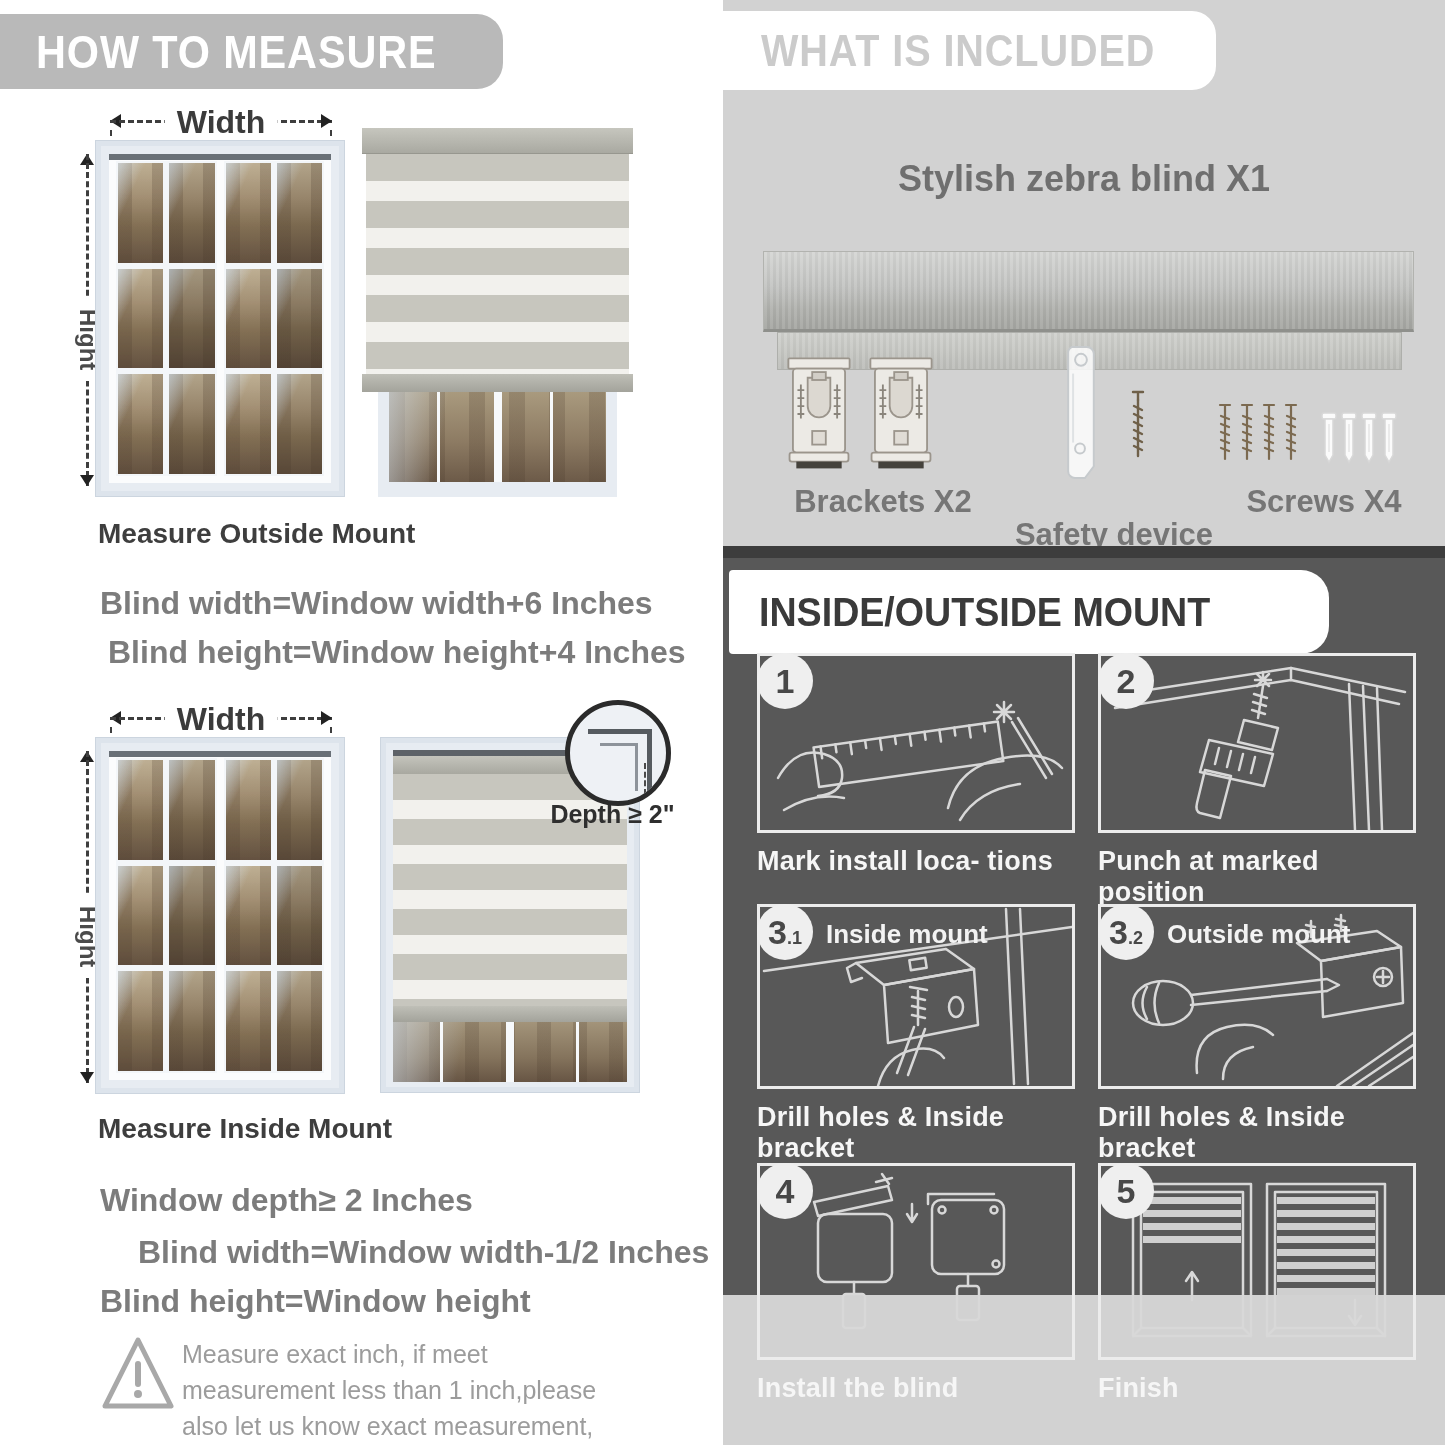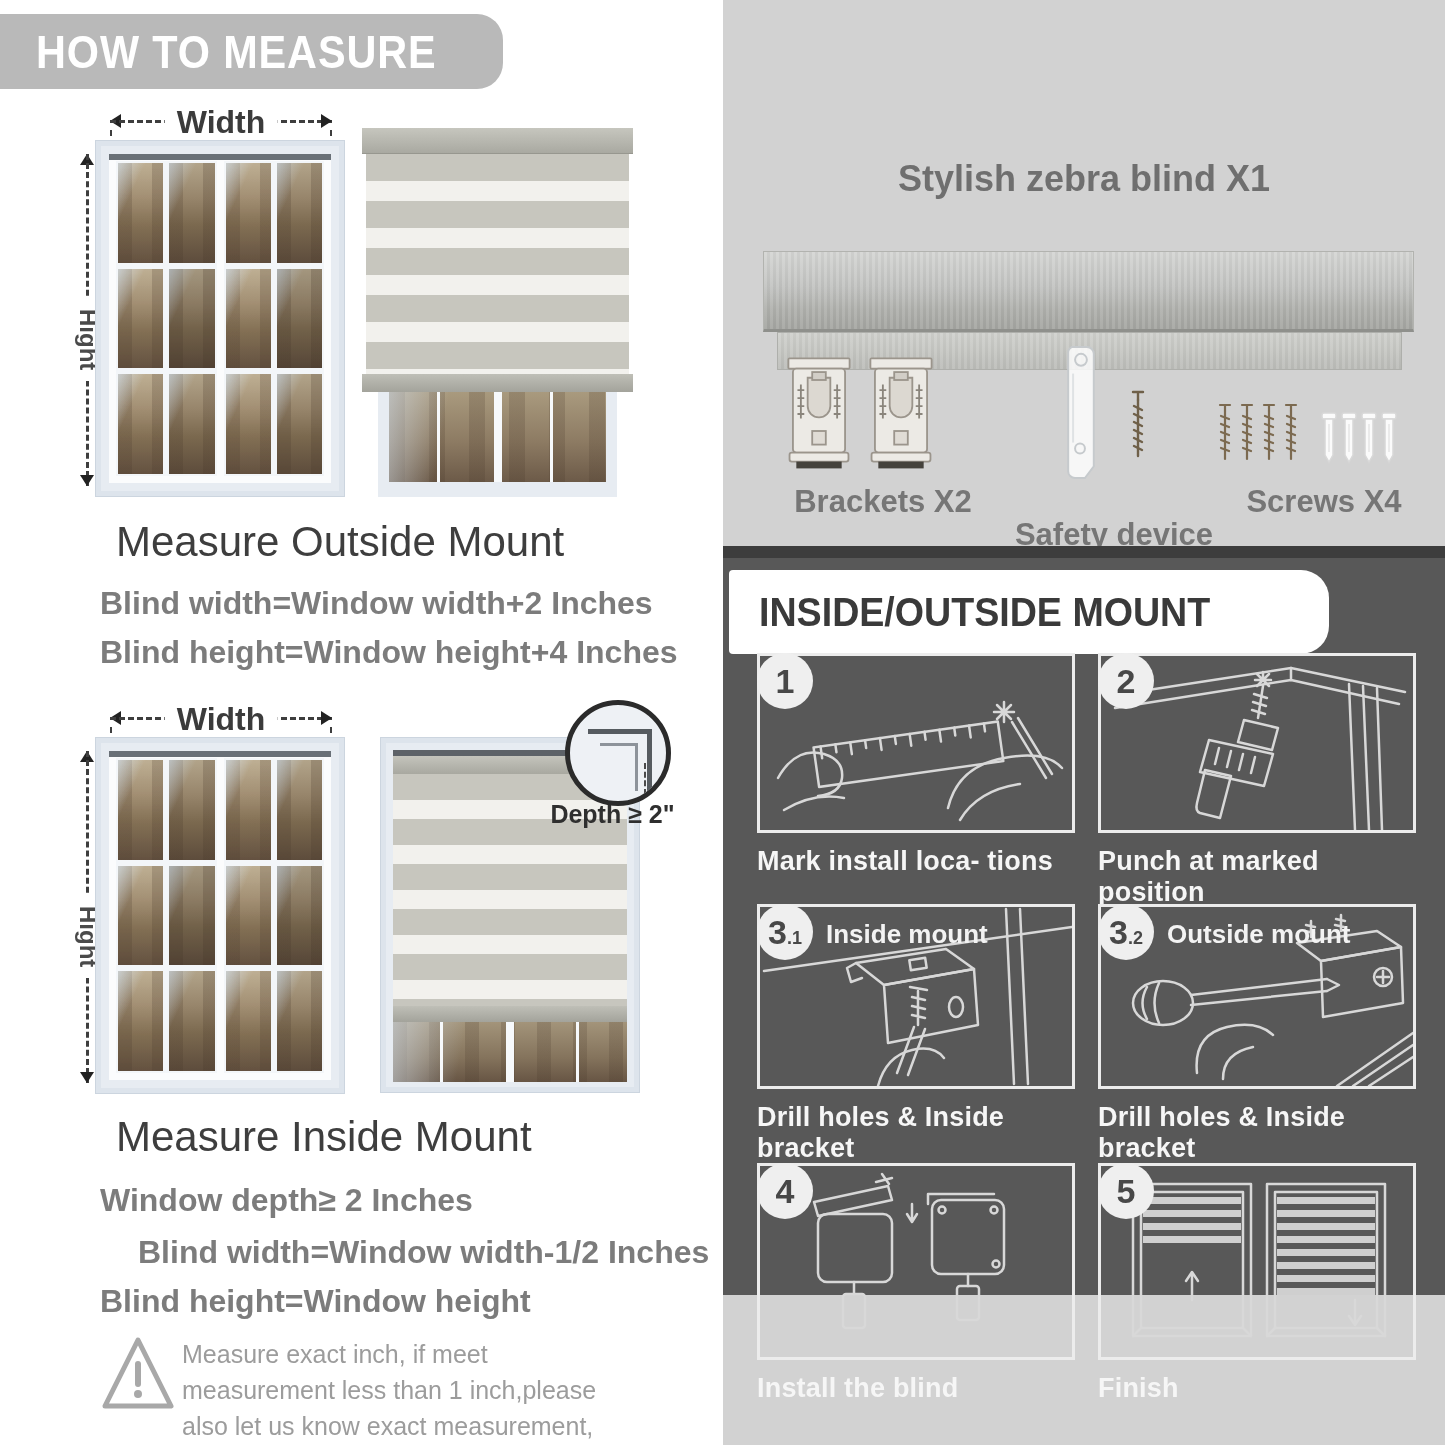--- a/index.html
+++ b/index.html
@@ -70,21 +70,21 @@
       linear-gradient(180deg,#a3947a 0%,#84735c 60%,#675544 100%); }
 
   .mag { position:absolute; left:565px; top:700px; width:106px; height:106px; border-radius:50%;
          border:5px solid #2b2b2b; background:#eef1f5; overflow:hidden; z-index:5; }
   .mag .c1 { position:absolute; left:18px; right:14px; top:24px; bottom:10px; border-top:5px solid #565b60; border-right:5px solid #565b60; }
   .mag .c2 { position:absolute; left:30px; right:28px; top:38px; bottom:10px; border-top:3px solid #8d939a; border-right:3px solid #8d939a; }
   .mag .dv { position:absolute; right:20px; bottom:6px; height:32px; border-left:2px dashed #4a4a4a; }
   .depth-label { position:absolute; left:545px; top:800px; width:135px; text-align:center;
                  font-weight:bold; font-size:25px; color:#2f2f2f; }
 
-  .m-head { position:absolute; left:116px; font-weight:normal; font-size:42px; color:#3e3e3e; }
+  .m-head { position:absolute; left:98px; font-weight:bold; font-size:28px; color:#3e3e3e; }
   .m-line { position:absolute; left:100px; font-weight:bold; font-size:32px; color:#7c7c7c; }
 
   .warn-icon { position:absolute; left:98px; top:1332px; }
   .warn-text { position:absolute; left:182px; top:1336px; width:460px; font-size:25px; line-height:36px; color:#9c9c9c; }
 
   
   .right-col { position:absolute; left:723px; top:0; width:722px; height:1445px; background:#d2d2d2; }
   .band { position:absolute; left:0; top:11px; width:493px; height:79px; background:#fff; border-radius:0 24px 24px 0; }
   .band span { position:absolute; left:38px; top:50%; transform:translateY(-50%) scaleX(.9); transform-origin:left center;
                color:#cbcbcb; font-weight:bold; font-size:44px; letter-spacing:1px; white-space:nowrap; }
@@ -181,22 +181,22 @@
       <div class="underwin">
         <div class="uw-photo">
           <div class="uw-mull" style="left:50%; margin-left:-4px;"></div>
           <div class="uw-mull thin" style="left:22%;"></div>
           <div class="uw-mull thin" style="left:74%;"></div>
         </div>
       </div>
     </div>
 
     <div class="m-head" style="top:518px;">Measure Outside Mount</div>
-    <div class="m-line" style="top:585px;">Blind width=Window width+2 Inches</div>
-    <div class="m-line" style="top:634px;">Blind height=Window height+4 Inches</div>
+    <div class="m-line" style="top:585px;">Blind width=Window width+6 Inches</div>
+    <div class="m-line" style="top:634px;margin-left:8px;">Blind height=Window height+4 Inches</div>
 
     <div class="warrow" style="left:103px; top:707px; width:236px;">
       <i class="ah-l"></i>
       <i class="line"></i>
       <i class="ah-r"></i>
       <i class="guide g-l"></i>
       <i class="guide g-r"></i>
       <span class="wlabel">Width</span>
     </div>
 
@@ -260,20 +260,23 @@
         <path d="M40 8 L73 74 H7 Z" fill="none" stroke="#a8a8a8" stroke-width="5" stroke-linejoin="round"></path>
         <path d="M40 32 v20" stroke="#a8a8a8" stroke-width="6" stroke-linecap="round"></path>
         <circle cx="40" cy="62" r="4" fill="#a8a8a8"></circle>
       </svg>
     </div>
     <div class="warn-text">Measure exact inch, if meet measurement less than 1 inch,please also let us know exact measurement, please do not leave it</div>
   </div>
 
   <div class="right-col">
 
+    <div class="band">
+      <span>WHAT IS INCLUDED</span>
+    </div>
 
     <div class="product">Stylish zebra blind X1</div>
     <div class="rail-main"></div>
     <div class="rail-lower"></div>
 
     <div class="brackets">
       <svg width="68" height="116" viewBox="0 0 60 102">
         <g stroke="#9b958c" stroke-width="1.6" fill="#eceae5">
           <rect x="3" y="2" width="54" height="9" rx="1"></rect>
           <rect x="7" y="11" width="46" height="74" rx="3"></rect>

